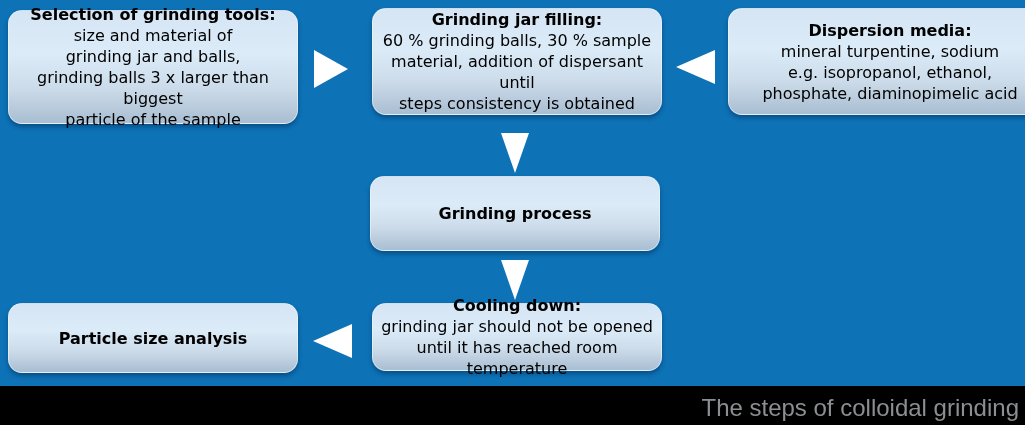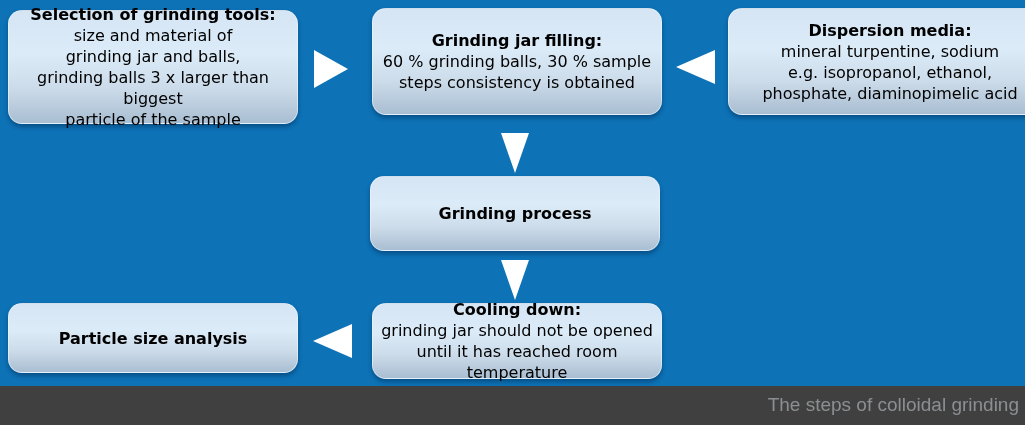--- a/index.html
+++ b/index.html
@@ -4,21 +4,21 @@
 <style>
   html, body {
     margin: 0;
     padding: 0;
     background: #ffffff;
   }
   .stage {
     position: relative;
     width: 1025px;
     height: 425px;
-    background: #404040;
+    background: #000000;
     overflow: hidden;
     font-family: "DejaVu Sans", sans-serif;
   }
   .blue-bg {
     position: absolute;
     left: 0; top: 0;
     width: 1025px;
     height: 386px;
     background: #0d72b6;
   }
@@ -39,21 +39,21 @@
     line-height: 21px;
     padding: 2px 6px;
   }
   .box-title { font-weight: bold; }
   .box-line  { font-weight: normal; }
 
   .box-selection  { left: 8px;   top: 10px;  width: 290px; height: 114px; }
   .box-jar        { left: 372px; top: 8px;   width: 290px; height: 107px; }
   .box-dispersion { left: 728px; top: 8px;   width: 324px; height: 107px; }
   .box-process    { left: 370px; top: 176px; width: 290px; height: 75px; justify-content: center;  }
-  .box-cooling    { left: 372px; top: 303px; width: 290px; height: 76px;  }
+  .box-cooling    { left: 372px; top: 303px; width: 290px; height: 68px;  }
   .box-analysis   { left: 8px;   top: 303px; width: 290px; height: 70px;  }
 
   .arrow {
     position: absolute;
     width: 0; height: 0;
   }
   .arrow-right {
     left: 314px; top: 50px;
     border-top: 19px solid transparent;
     border-bottom: 19px solid transparent;
@@ -81,21 +81,21 @@
     left: 313px; top: 324px;
     border-top: 17px solid transparent;
     border-bottom: 17px solid transparent;
     border-right: 39px solid #ffffff;
   }
   .caption {
     position: absolute;
     right: 6px;
     top: 394px;
     font-family: "Liberation Sans", sans-serif;
-    font-size: 19px;
+    font-size: 24px;
     color: #8c8f91;
   }
 </style>
 </head>
 <body>
 
 <div class="stage">
 
   <div class="blue-bg"></div>
 
@@ -105,20 +105,21 @@
     <div class="box-line">grinding jar and balls,</div>
     <div class="box-line">grinding balls 3 x larger than biggest</div>
     <div class="box-line">particle of the sample</div>
   </div>
 
   <div class="arrow arrow-right"></div>
 
   <div class="box box-jar">
     <div class="box-title">Grinding jar filling:</div>
     <div class="box-line">60 % grinding balls, 30 % sample</div>
+    <div class="box-line">material, addition of dispersant until</div>
     <div class="box-line">steps consistency is obtained</div>
   </div>
 
   <div class="arrow arrow-left-top"></div>
 
   <div class="box box-dispersion">
     <div class="box-title">Dispersion media:</div>
     <div class="box-line">mineral turpentine, sodium</div>
     <div class="box-line">e.g. isopropanol, ethanol,</div>
     <div class="box-line">phosphate, diaminopimelic acid</div>

